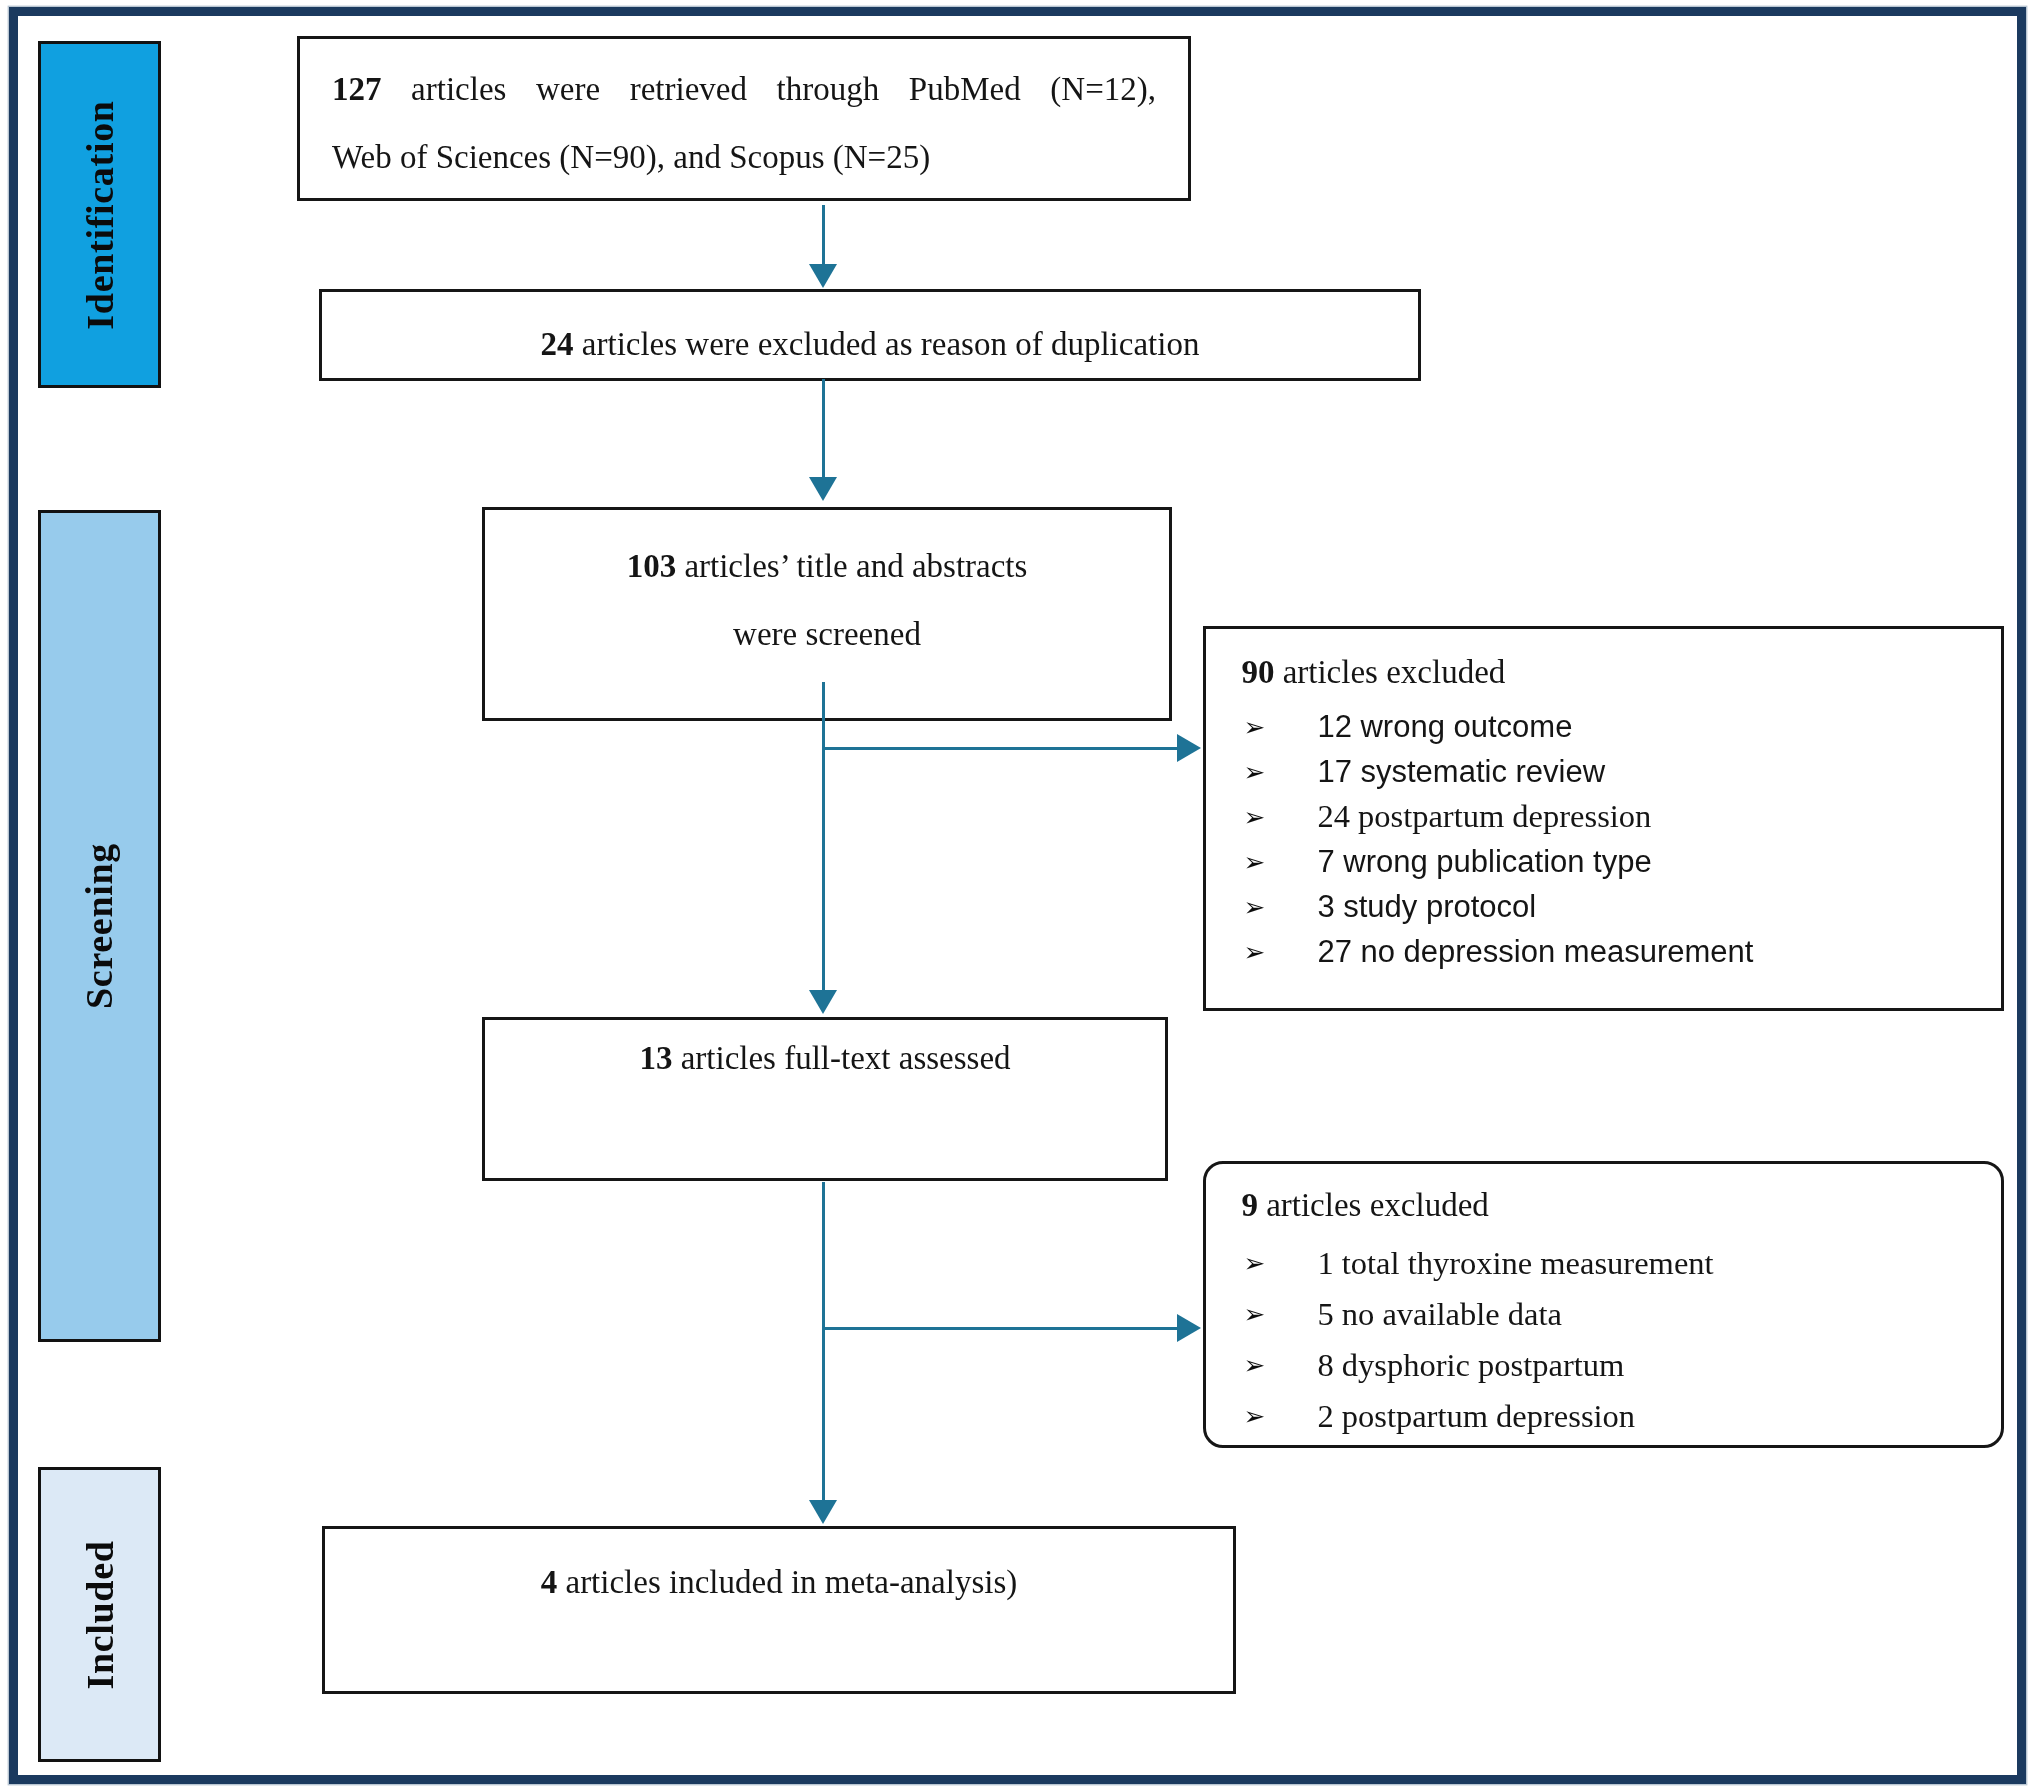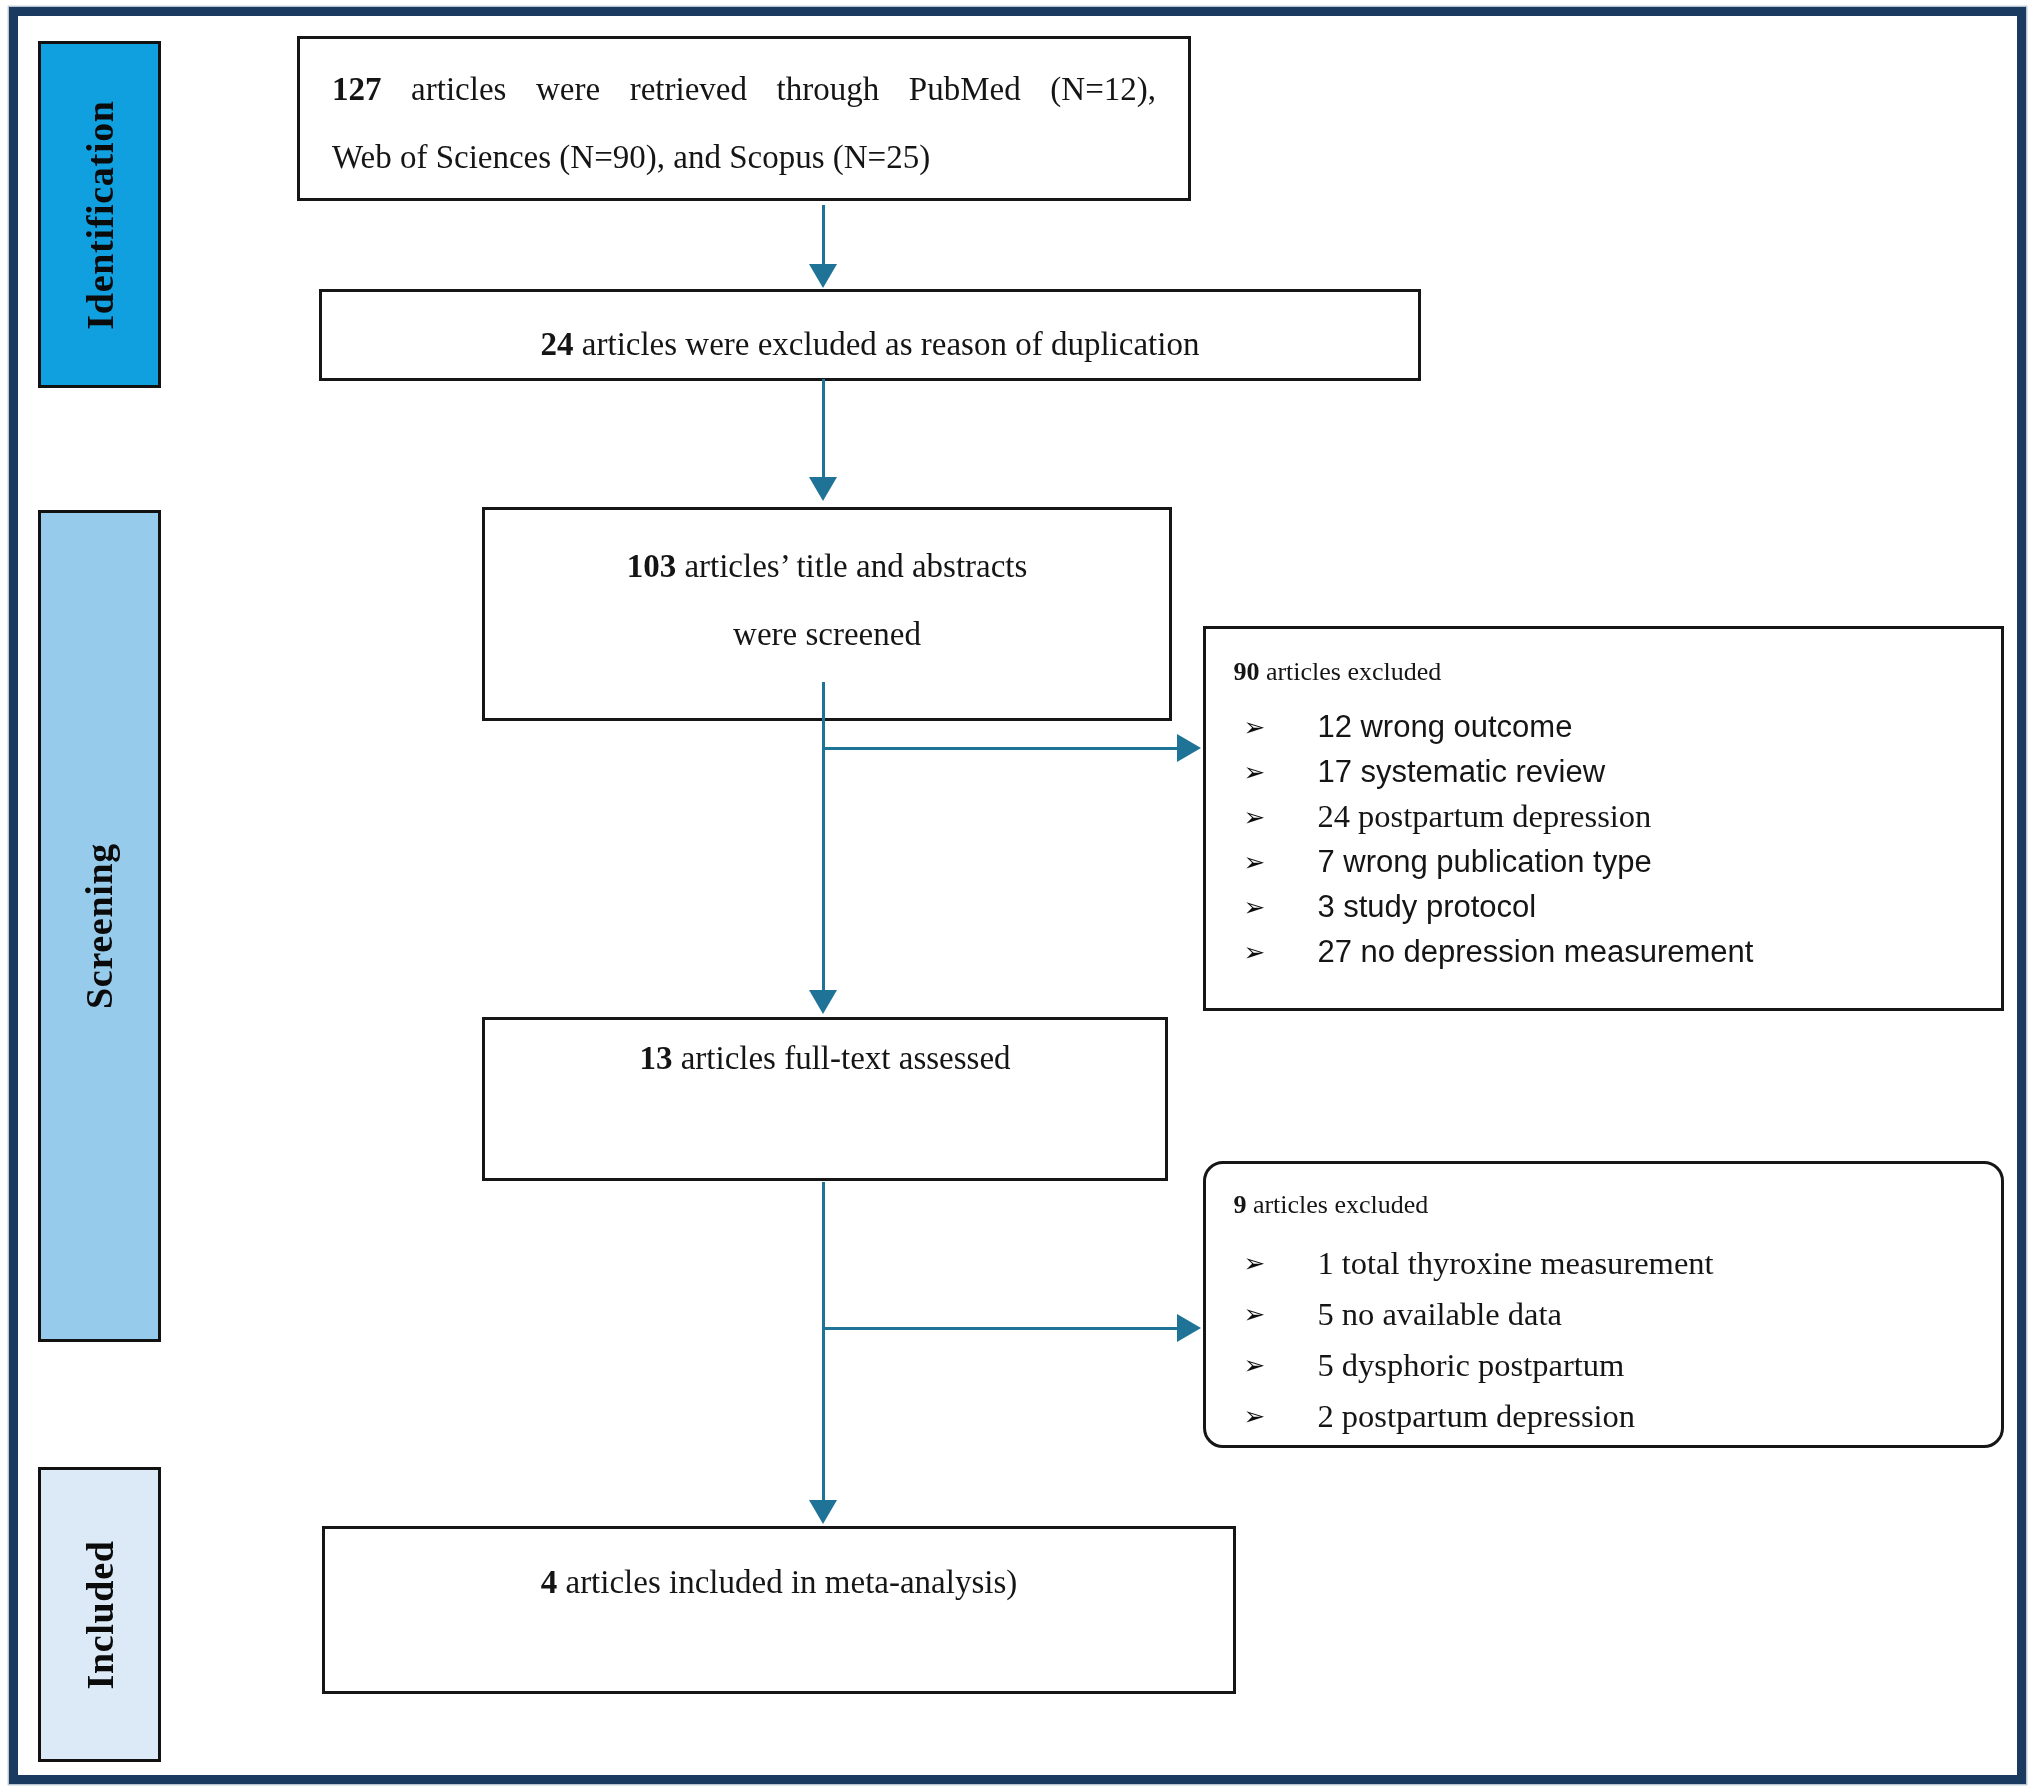--- a/index.html
+++ b/index.html
@@ -32,21 +32,21 @@
   }
   .box-retrieved{left:297px;top:36px;width:894px;height:165px;padding:16px 32px 0 32px;}
   .line-justify{display:block;text-align:justify;text-align-last:justify;}
   .box-duplicates{left:297px;top:289px;width:1102px;height:92px;
     display:flex;align-items:flex-end;justify-content:center;margin-left:22px;}
   .box-screened{left:482px;top:507px;width:690px;height:214px;text-align:center;padding-top:21.7px;}
   .box-excluded90{left:1203px;top:626px;width:801px;height:385px;padding:21.7px 21.7px 0 27.4px;line-height:normal;}
   .box-fulltext{left:482px;top:1017px;width:686px;height:164px;text-align:center;padding-top:17px;line-height:43px;}
   .box-excluded9{left:1203px;top:1161px;width:801px;height:287px;padding:20px 21.7px 0 27.4px;line-height:normal;border-radius:20px;}
   .box-included{left:274px;top:1526px;width:914px;height:168px;text-align:center;padding-top:32px;line-height:43px;margin-left:48px;}
-  .excl-title{font-size:26px;line-height:42px;}
+  .excl-title{font-size:33px;line-height:42px;margin-left:8px;}
   ul.bullets{list-style:none;margin:11.6px 0 0 0;padding:0;}
   ul.bullets li{display:flex;align-items:center;}
   .box4-list li{height:45px;}
   .box6-list li{height:51px;}
   .bullet-glyph{
     font-family:"DejaVu Sans",sans-serif;font-size:26px;color:#0d0d0d;
     width:42px;margin:0 32px 0 10px;flex:0 0 auto;line-height:1;
   }
   .bullet-text{font-family:"Liberation Sans",sans-serif;font-size:31px;white-space:nowrap;}
   .box4-list li:nth-child(3) .bullet-text{font-family:"Liberation Serif",serif;font-size:32.5px;}
@@ -149,21 +149,21 @@
         <li>
         <span class="bullet-glyph">➢</span>
         <span class="bullet-text">1 total thyroxine measurement</span>
       </li>
         <li>
         <span class="bullet-glyph">➢</span>
         <span class="bullet-text">5 no available data</span>
       </li>
         <li>
         <span class="bullet-glyph">➢</span>
-        <span class="bullet-text">5 dysphoric postpartum</span>
+        <span class="bullet-text">8 dysphoric postpartum</span>
       </li>
         <li>
         <span class="bullet-glyph">➢</span>
         <span class="bullet-text">2 postpartum depression</span>
       </li>
       </ul>
   </div>
 
   <div class="fbox box-included">
     <span><b>4</b><span> articles included in meta-analysis)</span></span>

